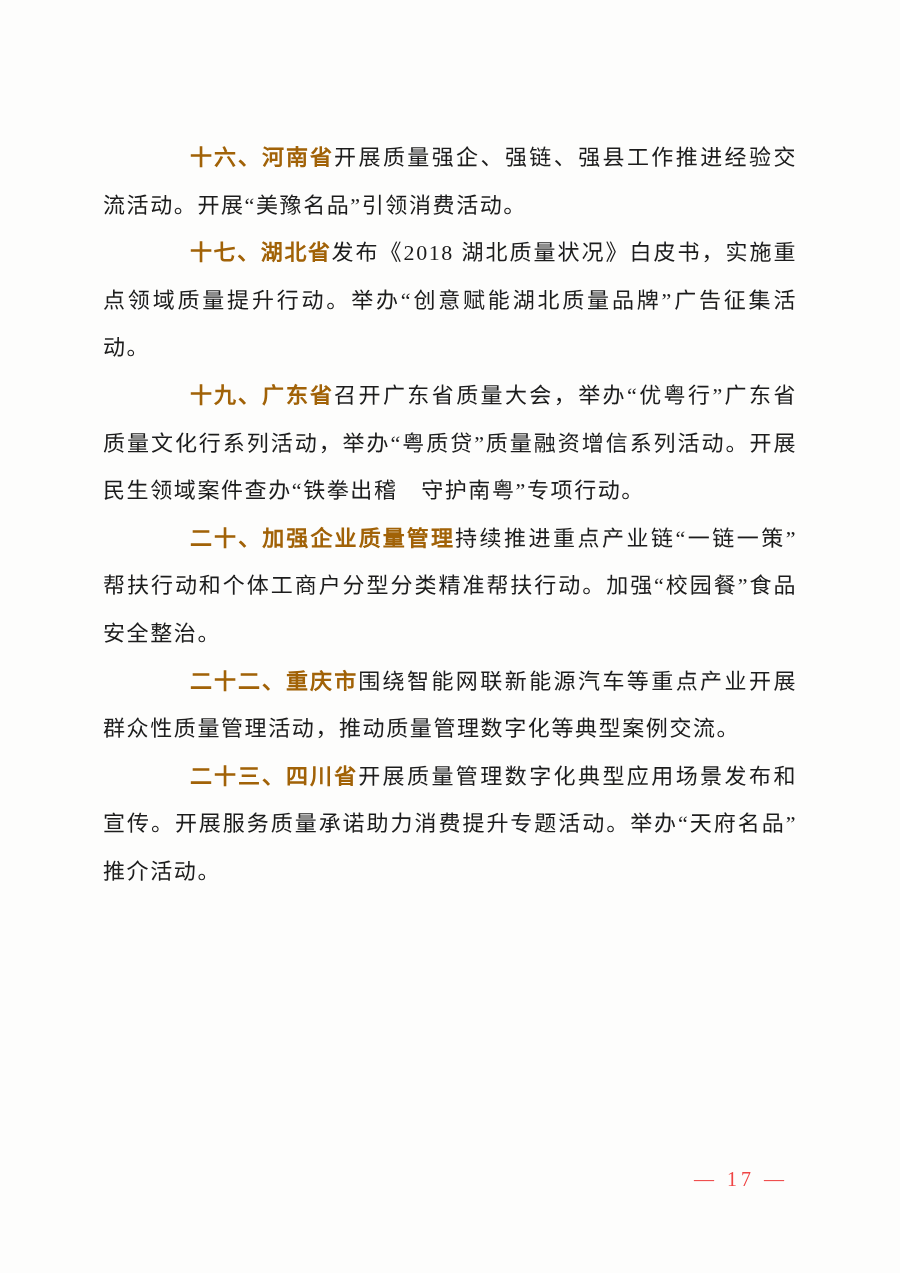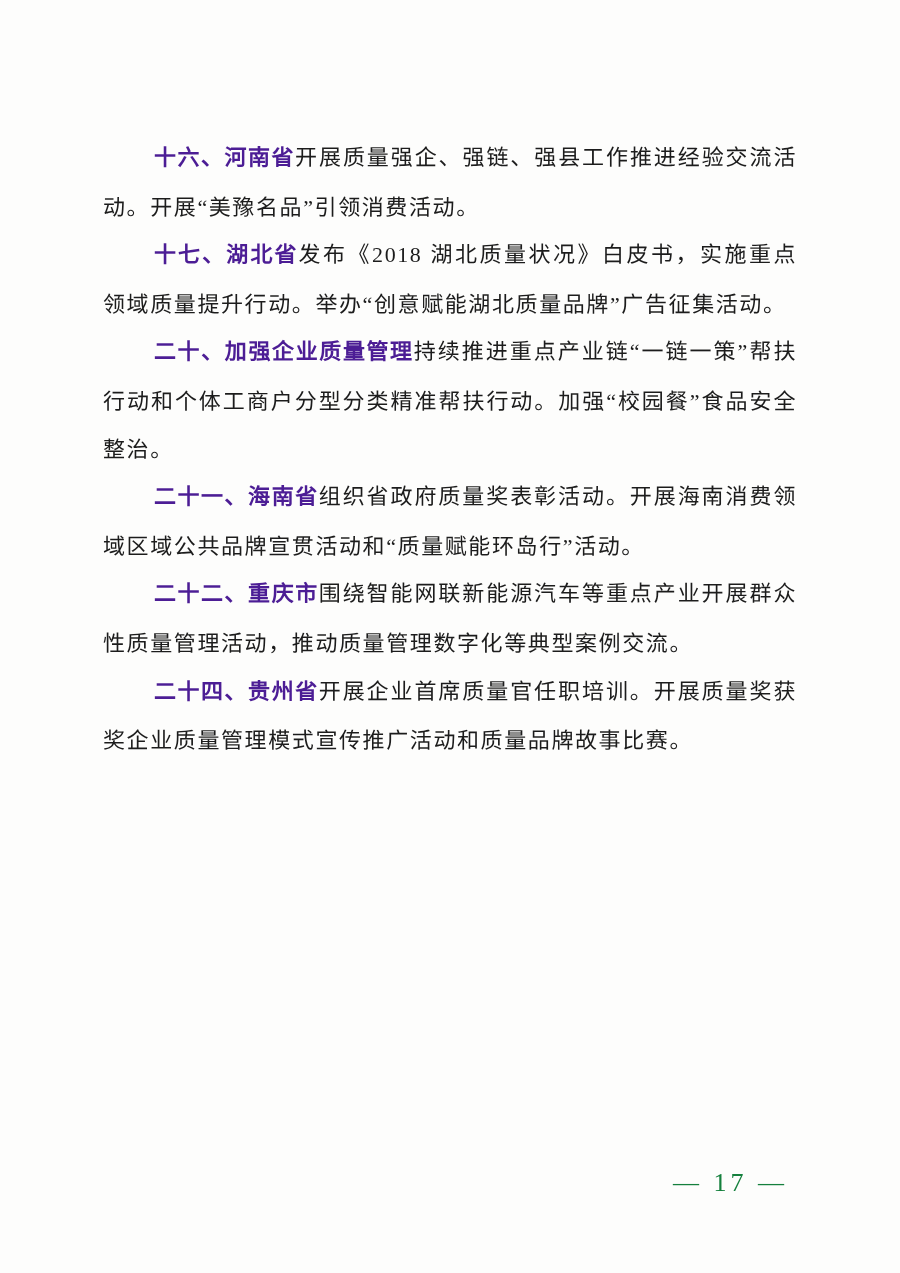--- a/index.html
+++ b/index.html
@@ -27,47 +27,48 @@
     letter-spacing: 1.6px;
     text-align: justify;
     text-justify: inter-character;
   }
   .doc-body p {
     margin: 0;
     padding: 0;
     text-indent: 51px;
   }
   .para-lead {
-    font-family: Liberation Mono, monospace;
+    font-family: Liberation Serif, serif;
     font-weight: 700;
-    color: #4c1d95;
+    color: #a16207;
     letter-spacing: 1.2px;
+    margin-left: 36px;
   }
   .page-footer {
     position: absolute;
     top: 1168px;
     right: 112px;
-    color: #15803d;
-    font-size: 26px;
+    color: #ef4444;
+    font-size: 20px;
     letter-spacing: 4px;
     font-family: "Liberation Serif", serif;
     white-space: nowrap;
   }
 </style>
 </head>
 <body>
 
 <div class="page">
 
   <div class="doc-body">
     <p><span class="para-lead">十六、河南省</span><span>开展质量强企、强链、强县工作推进经验交流活动。开展“美豫名品”引领消费活动。</span></p>
     <p><span class="para-lead">十七、湖北省</span><span>发布《2018 湖北质量状况》白皮书，实施重点领域质量提升行动。举办“创意赋能湖北质量品牌”广告征集活动。</span></p>
+    <p><span class="para-lead">十九、广东省</span><span>召开广东省质量大会，举办“优粤行”广东省质量文化行系列活动，举办“粤质贷”质量融资增信系列活动。开展民生领域案件查办“铁拳出稽　守护南粤”专项行动。</span></p>
     <p><span class="para-lead">二十、加强企业质量管理</span><span>持续推进重点产业链“一链一策”帮扶行动和个体工商户分型分类精准帮扶行动。加强“校园餐”食品安全整治。</span></p>
-    <p><span class="para-lead">二十一、海南省</span><span>组织省政府质量奖表彰活动。开展海南消费领域区域公共品牌宣贯活动和“质量赋能环岛行”活动。</span></p>
     <p><span class="para-lead">二十二、重庆市</span><span>围绕智能网联新能源汽车等重点产业开展群众性质量管理活动，推动质量管理数字化等典型案例交流。</span></p>
-    <p><span class="para-lead">二十四、贵州省</span><span>开展企业首席质量官任职培训。开展质量奖获奖企业质量管理模式宣传推广活动和质量品牌故事比赛。</span></p>
+    <p><span class="para-lead">二十三、四川省</span><span>开展质量管理数字化典型应用场景发布和宣传。开展服务质量承诺助力消费提升专题活动。举办“天府名品”推介活动。</span></p>
   </div>
 
   <div class="page-footer">
     <span>— 17 —</span>
   </div>
 
 </div>
 
 </body></html>

